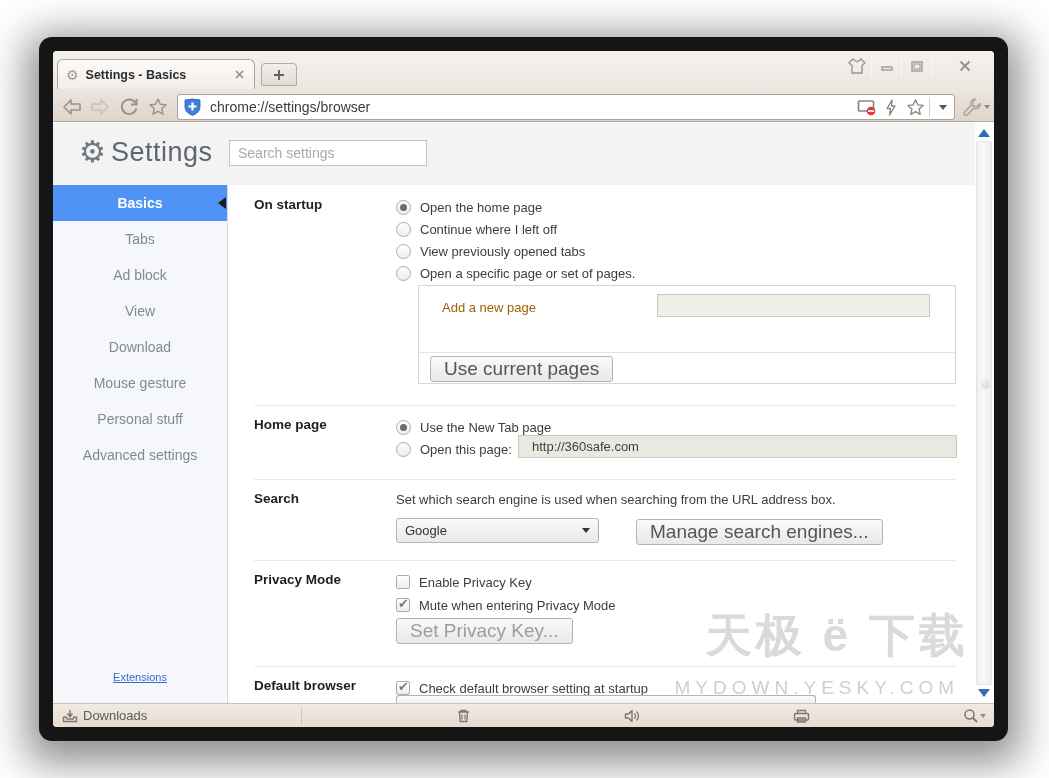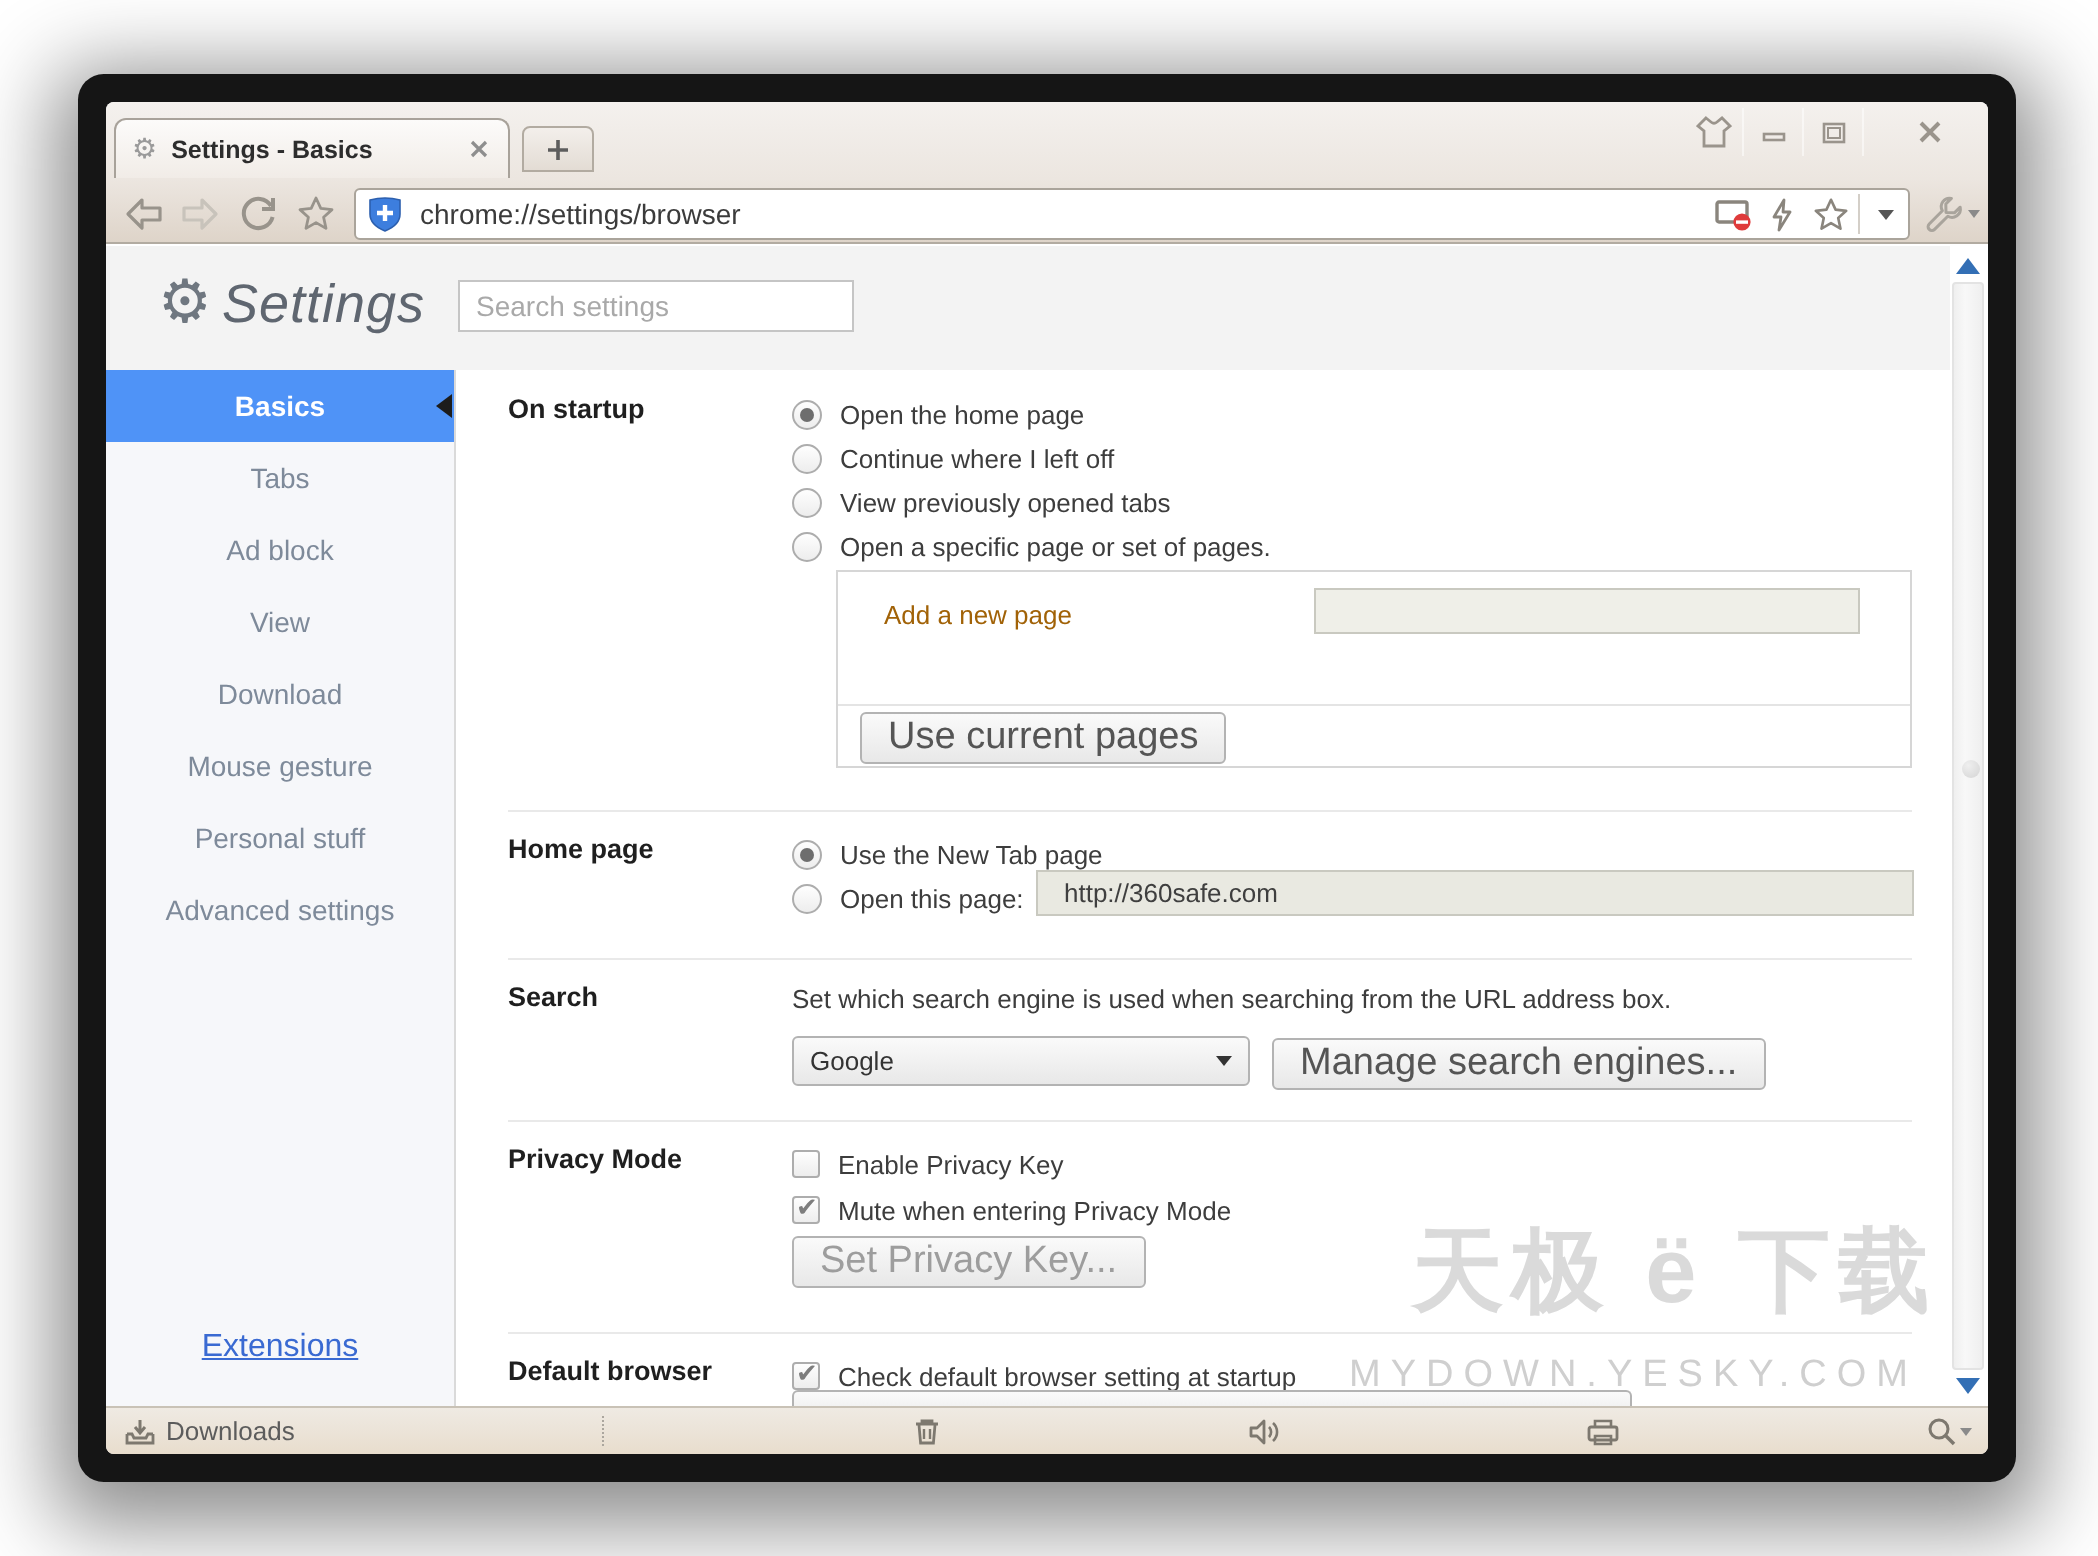--- a/index.html
+++ b/index.html
@@ -49,29 +49,29 @@
   .bar-ic { width:24px; height:22px; display:flex; align-items:center; justify-content:center; cursor:pointer; position:relative; }
   .bar-sep { width:1px; height:20px; background:#d4cfc8; margin:0 2px; }
   .caret { width:0; height:0; border-left:4px solid transparent; border-right:4px solid transparent; border-top:5px solid #555; }
   .wrench-btn { position:absolute; left:908px; top:43px; width:30px; height:26px; display:flex; align-items:center; justify-content:center; cursor:pointer; }
   .mini-caret { width:0; height:0; border-left:3px solid transparent; border-right:3px solid transparent; border-top:4px solid #8a8a8a; margin-left:2px; }
 
   
   .content { position:absolute; left:0; top:72px; width:941px; height:580px; background:#fff; overflow:hidden; }
   .page-header { position:absolute; left:0; top:0; width:922px; height:62px; background:#f3f3f3; }
   .hdr-gear { position:absolute; left:26px; top:11px; font-family:"DejaVu Sans",sans-serif; font-size:30px; color:#6f7780; }
-  .hdr-title { position:absolute; left:58px; top:14px; font-size:27px; color:#5f6670; letter-spacing:.5px;font-style:italic; }
+  .hdr-title { position:absolute; left:58px; top:14px; font-size:27px; color:#5f6670; letter-spacing:.5px; }
   .hdr-search { position:absolute; left:176px; top:17px; width:198px; height:26px; border:1px solid #c5c5c5; background:#fff; font-size:14px; color:#444; padding:0 8px; outline:none; }
   .hdr-search::placeholder { color:#a9a9a9; }
 
   .sidebar { position:absolute; left:0; top:62px; width:175px; height:518px; background:#f6f7fa; border-right:1px solid #dadada; }
   .side-item { height:36px; display:flex; align-items:center; justify-content:center; font-size:14px; color:#7e8a9a; cursor:pointer; position:relative; }
   .side-item.selected { background:#4f93f7; color:#fff; font-weight:bold; }
   .side-item.selected .notch { position:absolute; right:1px; top:50%; margin-top:-6px; width:0; height:0; border-top:6px solid transparent; border-bottom:6px solid transparent; border-right:8px solid #1c1c1c; }
-  .ext-link { position:absolute; bottom:20px; width:100%; text-align:center; font-size:16px; color:#3a6ad2; text-decoration:underline; cursor:pointer;margin-top:37px; }
+  .ext-link { position:absolute; bottom:20px; width:100%; text-align:center; font-size:11px; color:#3a6ad2; text-decoration:underline; cursor:pointer;margin-top:37px; }
 
   .main { position:absolute; left:176px; top:62px; width:746px; height:518px; background:#fff; }
   .sec-label { position:absolute; left:25px; font-size:13.5px; font-weight:bold; color:#1f1f1f; }
   .divider { position:absolute; left:25px; width:702px; height:1px; background:#e9e9e9; }
 
   .ctl-row { position:absolute; left:167px; display:flex; align-items:center; height:18px; }
   .ctl-row .lbl { font-size:13px; color:#3d3d3d; margin-left:9px; white-space:nowrap; }
   .radio { width:15px; height:15px; border-radius:50%; border:1px solid #adadad; background:linear-gradient(180deg,#fefefe,#ededed); position:relative; cursor:pointer; flex:none; }
   .radio.sel::after { content:''; position:absolute; left:3px; top:3px; width:7px; height:7px; border-radius:50%; background:#6e6e6e; }
   .checkbox { width:14px; height:14px; border-radius:2px; border:1px solid #adadad; background:linear-gradient(180deg,#fefefe,#ededed); position:relative; cursor:pointer; flex:none; }
@@ -87,21 +87,21 @@
     border:1px solid #b3b3b3; border-radius:3px; background:linear-gradient(180deg,#fafafa,#e8e8e8);
     font-size:19px; color:#555; cursor:pointer; white-space:nowrap;
   }
   .btn.disabled { color:#9d9d9d; }
   .pb-btn { position:absolute; left:11px; top:70px; }
 
   .hp-input { position:absolute; left:289px; top:250px; width:439px; height:23px; background:#e9e9e1; border:1px solid #c9c9c0; outline:none; padding:0 13px; font-size:13px; color:#3f3f3f; }
 
   .desc { position:absolute; left:167px; font-size:13px; color:#3d3d3d; }
   .select {
-    position:absolute; left:167px; top:333px; width:229px; height:25px;
+    position:absolute; left:167px; top:333px; width:203px; height:25px;
     border:1px solid #b3b3b3; border-radius:3px; background:linear-gradient(180deg,#fafafa,#e8e8e8);
     display:flex; align-items:center; font-size:13px; color:#333; padding:0 8px; cursor:pointer;
   }
   .select .sel-caret { margin-left:auto; width:0; height:0; border-left:4px solid transparent; border-right:4px solid transparent; border-top:5px solid #333; }
   .manage-btn { position:absolute; left:407px; top:334px; }
   .pk-btn { position:absolute; left:167px; top:433px; }
   .partial-btn { position:absolute; left:167px; top:510px; width:420px; height:10px; border:1px solid #b3b3b3; border-bottom:none; border-radius:3px 3px 0 0; background:linear-gradient(180deg,#fafafa,#f0f0f0); }
 
   .wm1 { position:absolute; right:6px; top:420px; font-size:46px; font-weight:bold; color:#dadada; letter-spacing:4px; white-space:nowrap; pointer-events:none; }
   .wm2 { position:absolute; right:16px; top:492px; font-size:19px; color:#cfcfcf; letter-spacing:5px; white-space:nowrap; pointer-events:none; }

